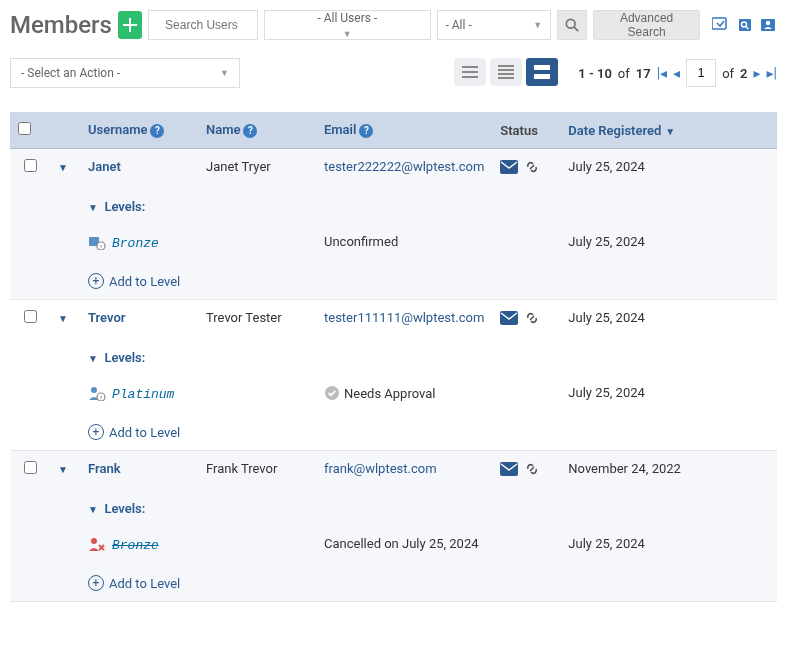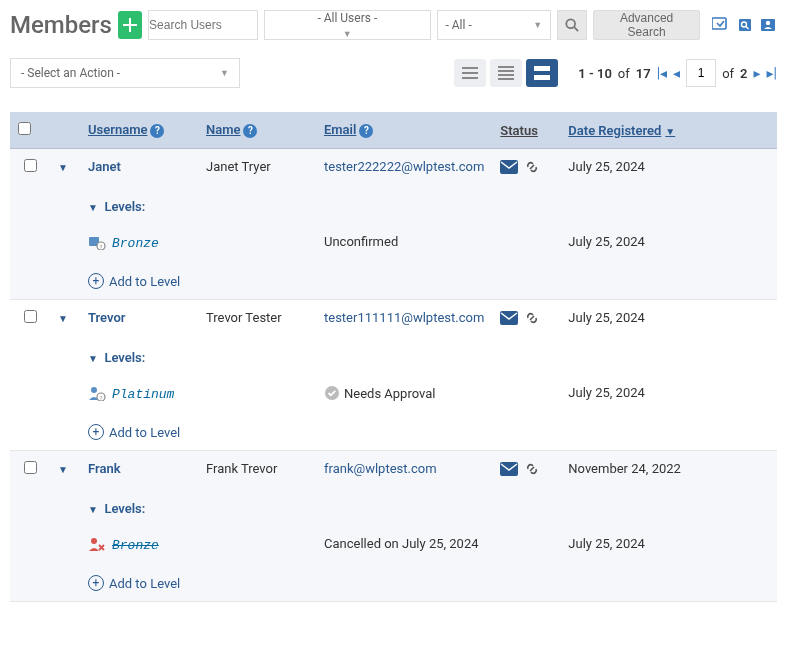--- a/index.html
+++ b/index.html
@@ -2,46 +2,46 @@
 <html><head>
 <meta charset="utf-8">
 <style>
   * { box-sizing: border-box; margin: 0; padding: 0; }
   body { font-family: -apple-system, BlinkMacSystemFont, "Segoe UI", Roboto, sans-serif; font-size: 13px; color: #333; background: #fff; padding: 10px; width: 787px; }
   
   
   .header-row { display: flex; align-items: center; gap: 6px; margin-bottom: 18px; }
   .page-title { font-size: 24px; color: #666; font-weight: 500; }
   .add-btn { width: 28px; height: 28px; background: #2dbf6d; color: #fff; border: none; border-radius: 3px; font-size: 18px; display:flex; align-items:center; justify-content:center; cursor: pointer; }
-  .search-input { width: 110px; height: 30px; border: 1px solid #ddd; padding: 0 0; font-size: 12px; color: #999; }
+  .search-input { width: 110px; height: 30px; border: 1px solid #ddd; padding: 0 16px; font-size: 12px; color: #999; }
   .dropdown { height: 30px; border: 1px solid #ddd; background: #fff; padding: 0 8px; display: flex; align-items: center; justify-content: space-between; font-size: 12px; color: #666; cursor: pointer;}
   .dropdown .caret { font-size: 9px; color: #999; }
   .dd-users { width: 190px; flex-direction: column; }
   .dd-all { width: 130px; }
   .search-btn { width: 34px; height: 30px; background: #e8e8e8; border: 1px solid #ddd; display:flex; align-items:center; justify-content:center; cursor:pointer; }
   .adv-btn { height: 30px; padding: 0 12px; background: #e8e8e8; border: 1px solid #ddd; color: #666; font-size: 12px; border-radius:2px; cursor:pointer; }
   .spacer { flex: 1; }
   .icon-btn { width: 20px; height: 20px; display:flex; align-items:center; justify-content:center; }
   .blue-icon { color: #3b7bbf; }
 
   
-  .toolbar-row { display:flex; align-items:center; gap: 6px; margin-bottom: 24px; }
+  .toolbar-row { display:flex; gap: 6px; margin-bottom: 24px; }
   .action-select { width: 230px; height: 30px; border: 1px solid #ddd; padding: 0 10px; display:flex; align-items:center; justify-content: space-between; font-size: 12px; color: #666; cursor:pointer;}
   .view-btns { display:flex; gap:4px; margin-left: auto; }
   .view-btn { width: 32px; height: 28px; background: #eceef1; border:none; border-radius:3px; display:flex; align-items:center; justify-content:center; cursor:pointer;}
   .view-btn.active { background: #2c5a8f; }
   .pager { display:flex; align-items:center; gap:6px; margin-left: 14px; font-size: 13px; }
   .pager .bold { font-weight:600; color:#333; }
   .pager .muted { color:#333; }
   .pager-btn { color: #3b7bbf; cursor:pointer; font-size: 14px; }
   .page-input { width: 30px; height: 28px; border:1px solid #ddd; text-align:center; font-size:12px; }
 
   
   .table { width: 100%; border-collapse: collapse; }
-  .table thead th { background: #cdd8e8; text-align: left; padding: 10px 8px; font-size: 13px; color: #2c5a8f; font-weight: 600; border-bottom: 1px solid #bbc; text-decoration: underline; }
+  .table thead th { background: #cdd8e8; text-align: left; padding: 10px 8px; font-size: 13px; color: #2c5a8f; font-weight: 600; border-bottom: 1px solid #bbc; }
   .table thead th.col-status { color:#444; }
   .help { display:inline-flex; width:14px; height:14px; border-radius:50%; background:#3b7bbf; color:#fff; font-size:10px; align-items:center; justify-content:center; margin-left:3px; }
   
   .table td { padding: 10px 8px; vertical-align: top; font-size: 13px; }
   tr.user-row td { border-top: 1px solid #e6e6e6; }
   tr.user-row.alt { background: #f5f7fa; }
   tr.sub-row.alt { background: #f5f7fa; }
   tr.user-row td, tr.sub-row td { color: #333; }
   tr.levels-row td { color:#2c5a8f; font-weight:600; padding-top:4px; padding-bottom:8px;}
   tr.addlevel-row td { border-bottom: 1px solid #e6e6e6; }

